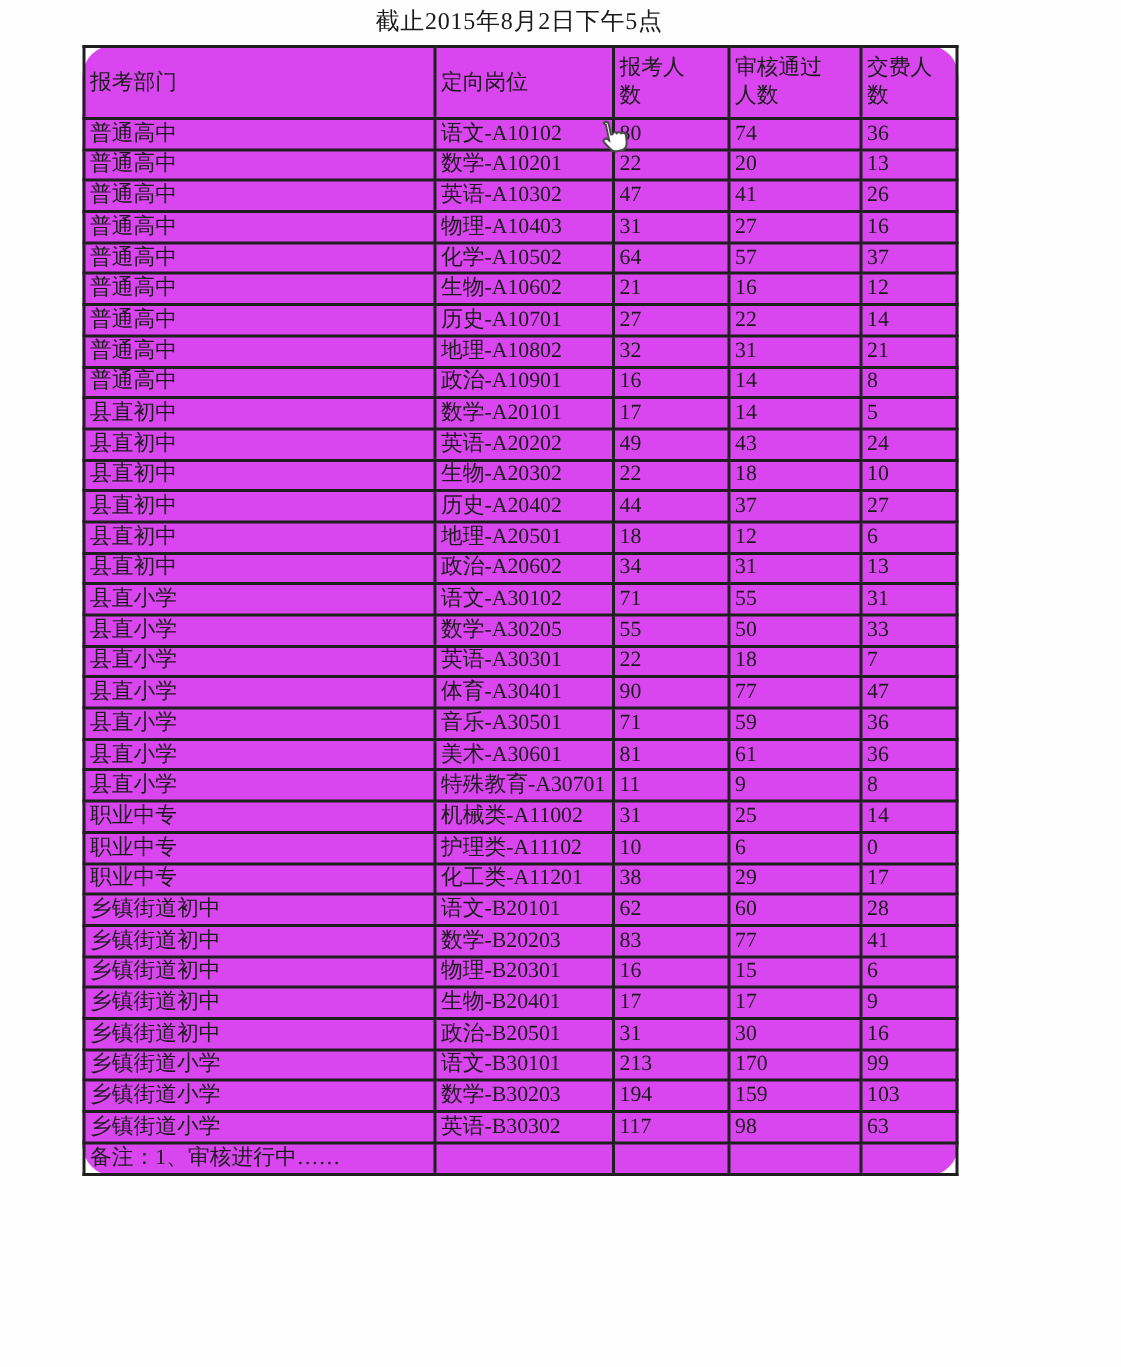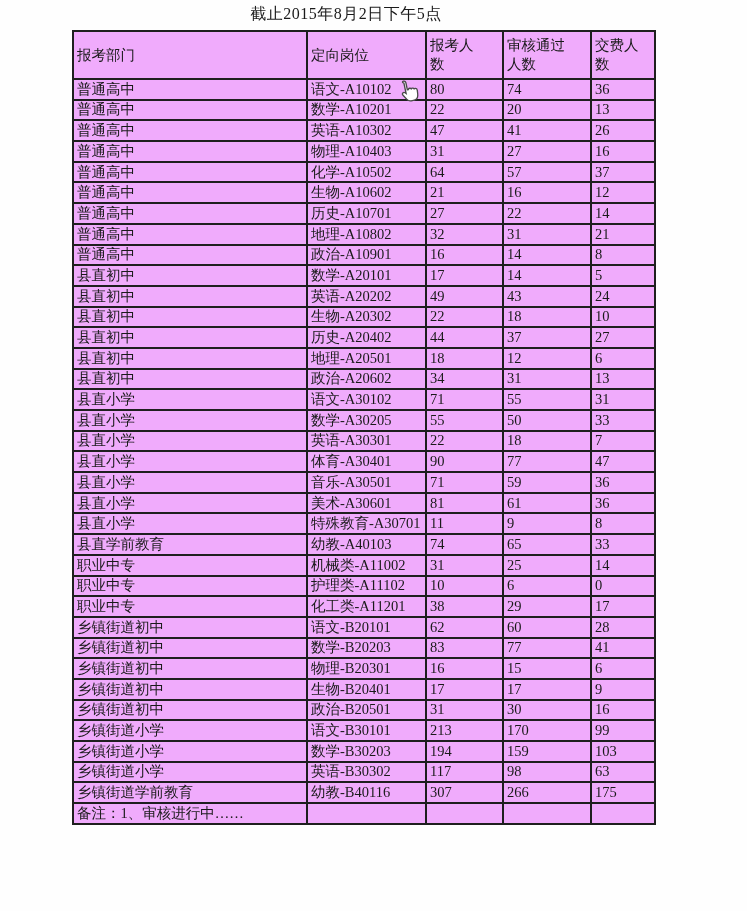--- a/index.html
+++ b/index.html
@@ -14,25 +14,26 @@
   .timestamp{
     position:absolute;
     top:4px;left:55px;width:582px;
     text-align:center;
     font-size:16px;
     letter-spacing:0.5px;
     white-space:nowrap;
   }
   table.reg{
     position:absolute;
-    top:30px;left:72px;
+    top:30px;left:55px;
     width:582px;
     border-collapse:collapse;
     table-layout:fixed;
-    background:#f0abfc;
+    background:#d946ef;
+    border-radius:21px;
   }
   table.reg th, table.reg td{
     border:2px solid #1f1f1f;
     font-weight:normal;
     text-align:left;
     vertical-align:middle;
     padding:0 3px;
     font-size:14.5px;
     line-height:1.18;
     white-space:nowrap;
@@ -229,27 +230,20 @@
           <td>36</td>
         </tr>
         <tr>
           <td>县直小学</td>
           <td>特殊教育-A30701</td>
           <td>11</td>
           <td>9</td>
           <td>8</td>
         </tr>
         <tr>
-          <td>县直学前教育</td>
-          <td>幼教-A40103</td>
-          <td>74</td>
-          <td>65</td>
-          <td>33</td>
-        </tr>
-        <tr>
           <td>职业中专</td>
           <td>机械类-A11002</td>
           <td>31</td>
           <td>25</td>
           <td>14</td>
         </tr>
         <tr>
           <td>职业中专</td>
           <td>护理类-A11102</td>
           <td>10</td>
@@ -311,27 +305,20 @@
           <td>194</td>
           <td>159</td>
           <td>103</td>
         </tr>
         <tr>
           <td>乡镇街道小学</td>
           <td>英语-B30302</td>
           <td>117</td>
           <td>98</td>
           <td>63</td>
-        </tr>
-        <tr>
-          <td>乡镇街道学前教育</td>
-          <td>幼教-B40116</td>
-          <td>307</td>
-          <td>266</td>
-          <td>175</td>
         </tr>
       </tbody>
     <tbody>
       <tr class="footer">
         <td>备注：1、审核进行中……</td>
         <td></td>
         <td></td>
         <td></td>
         <td></td>
       </tr>

